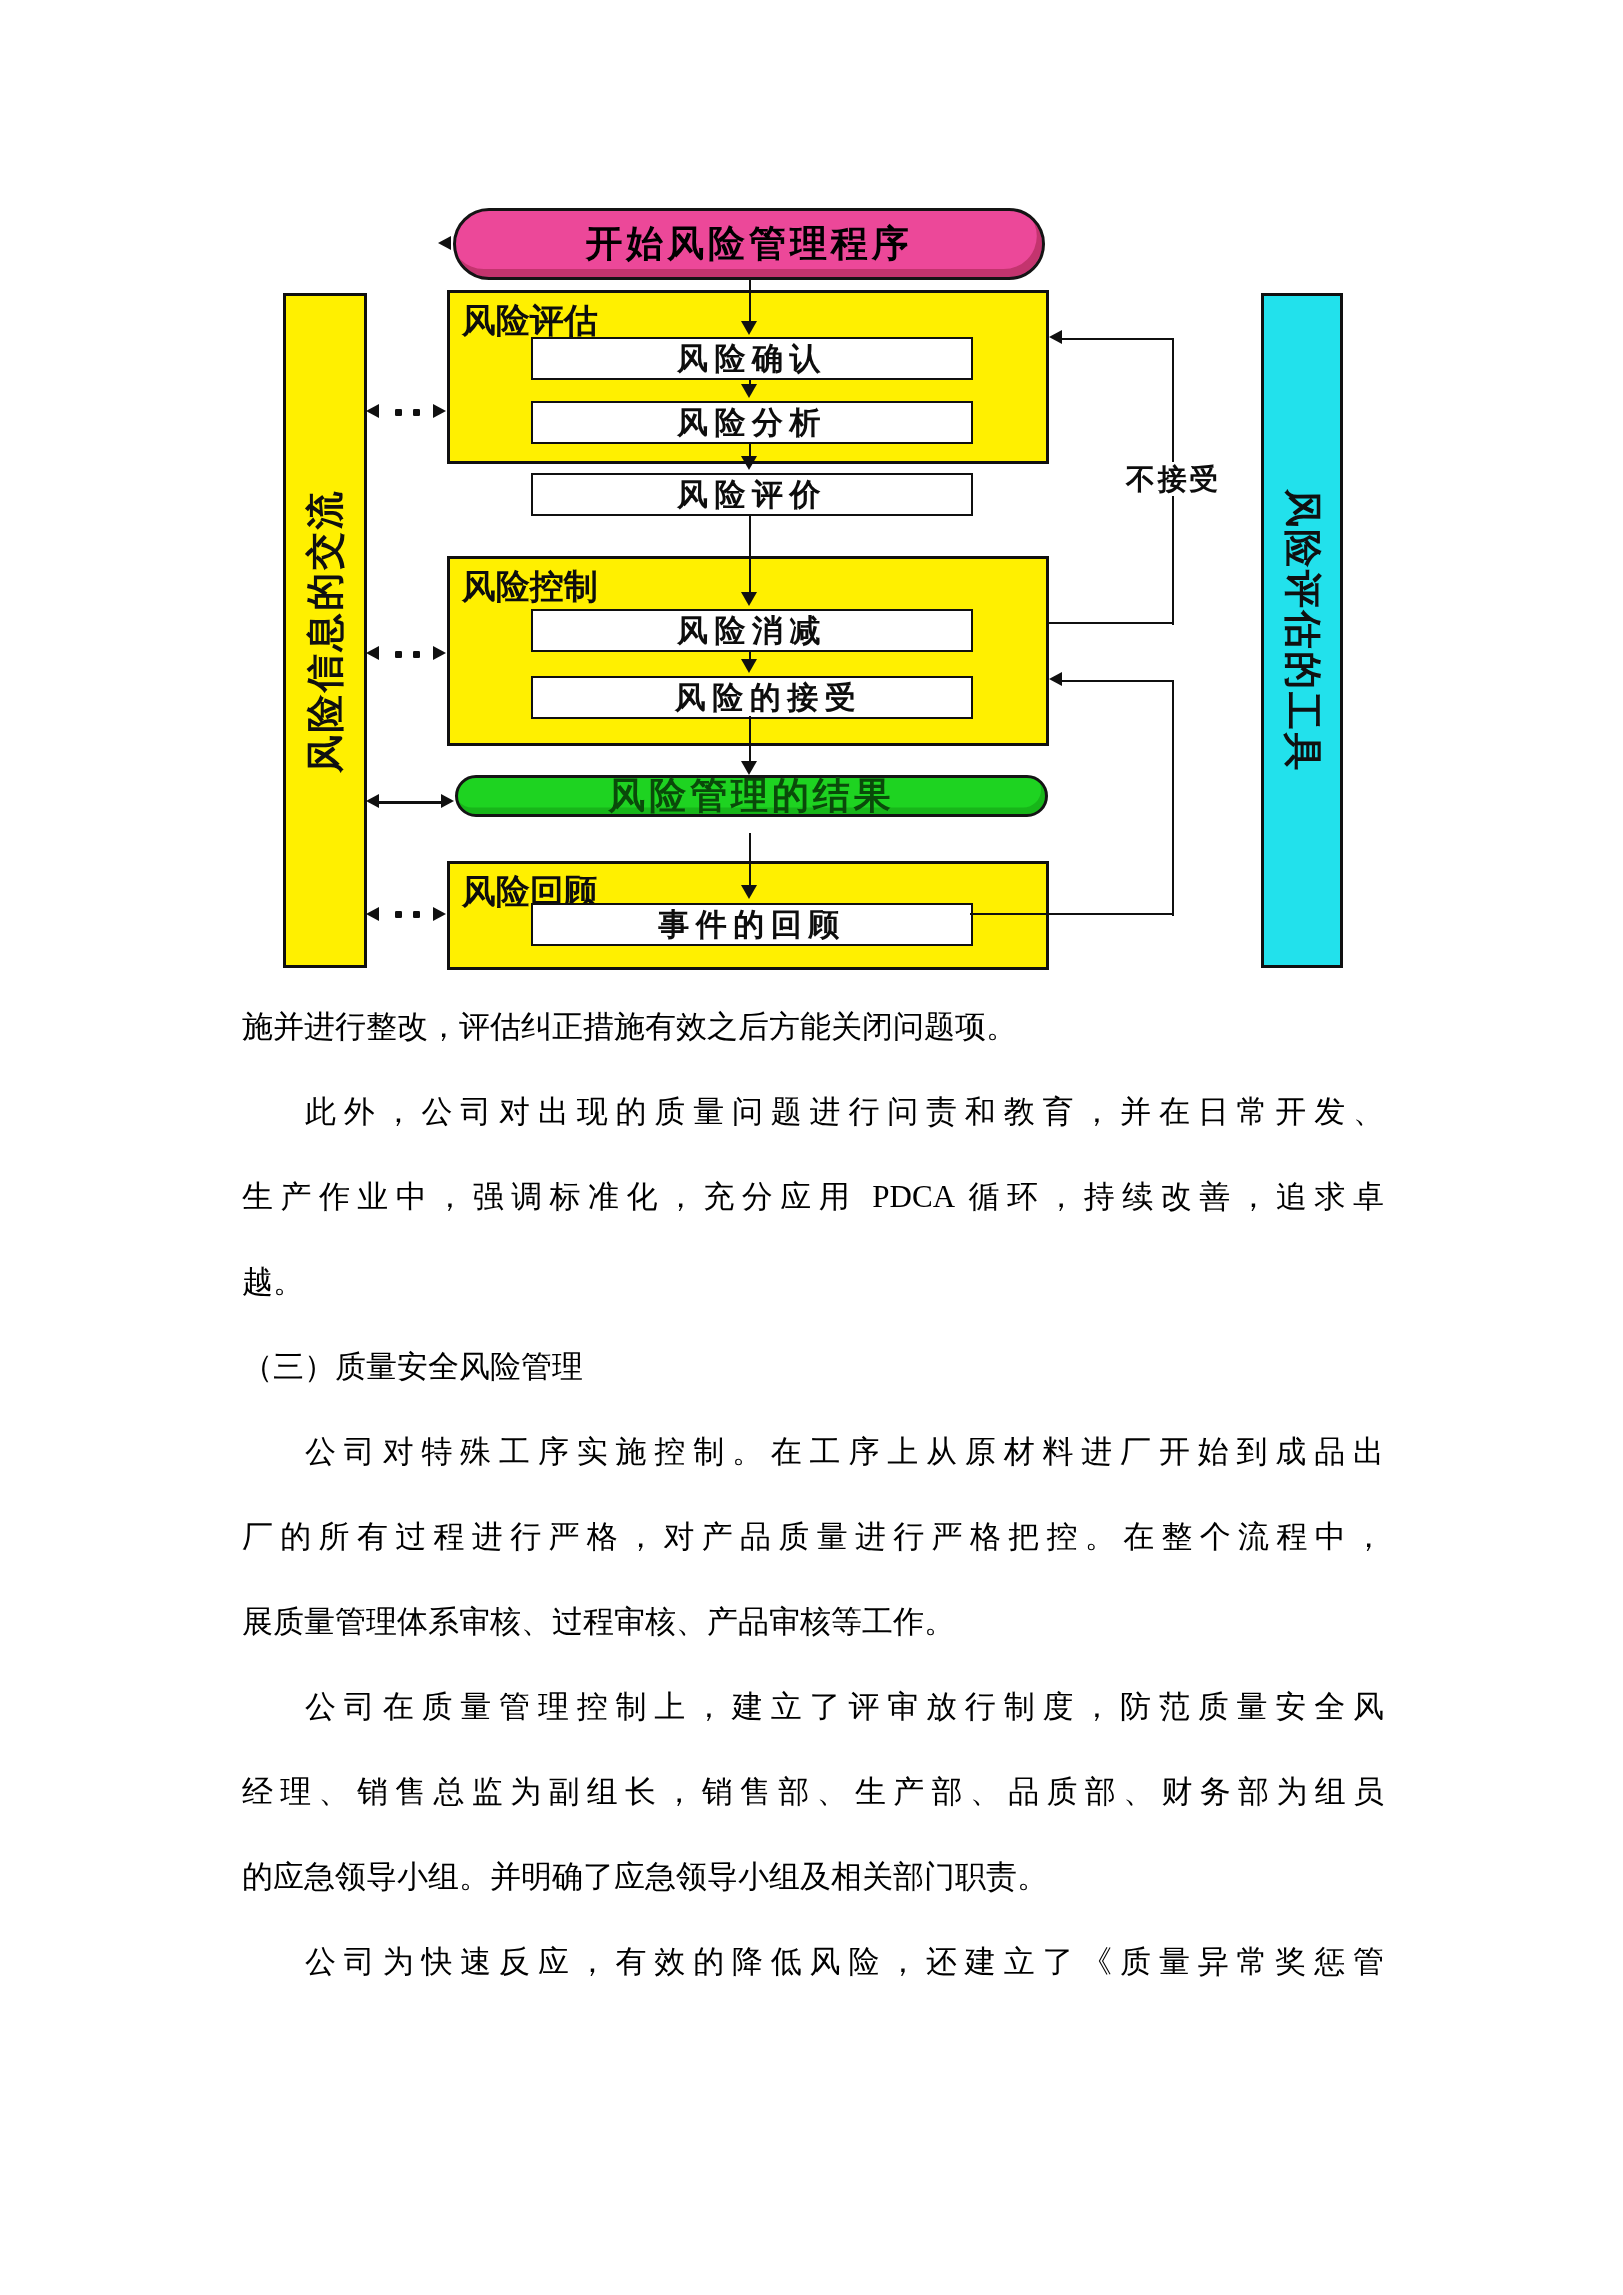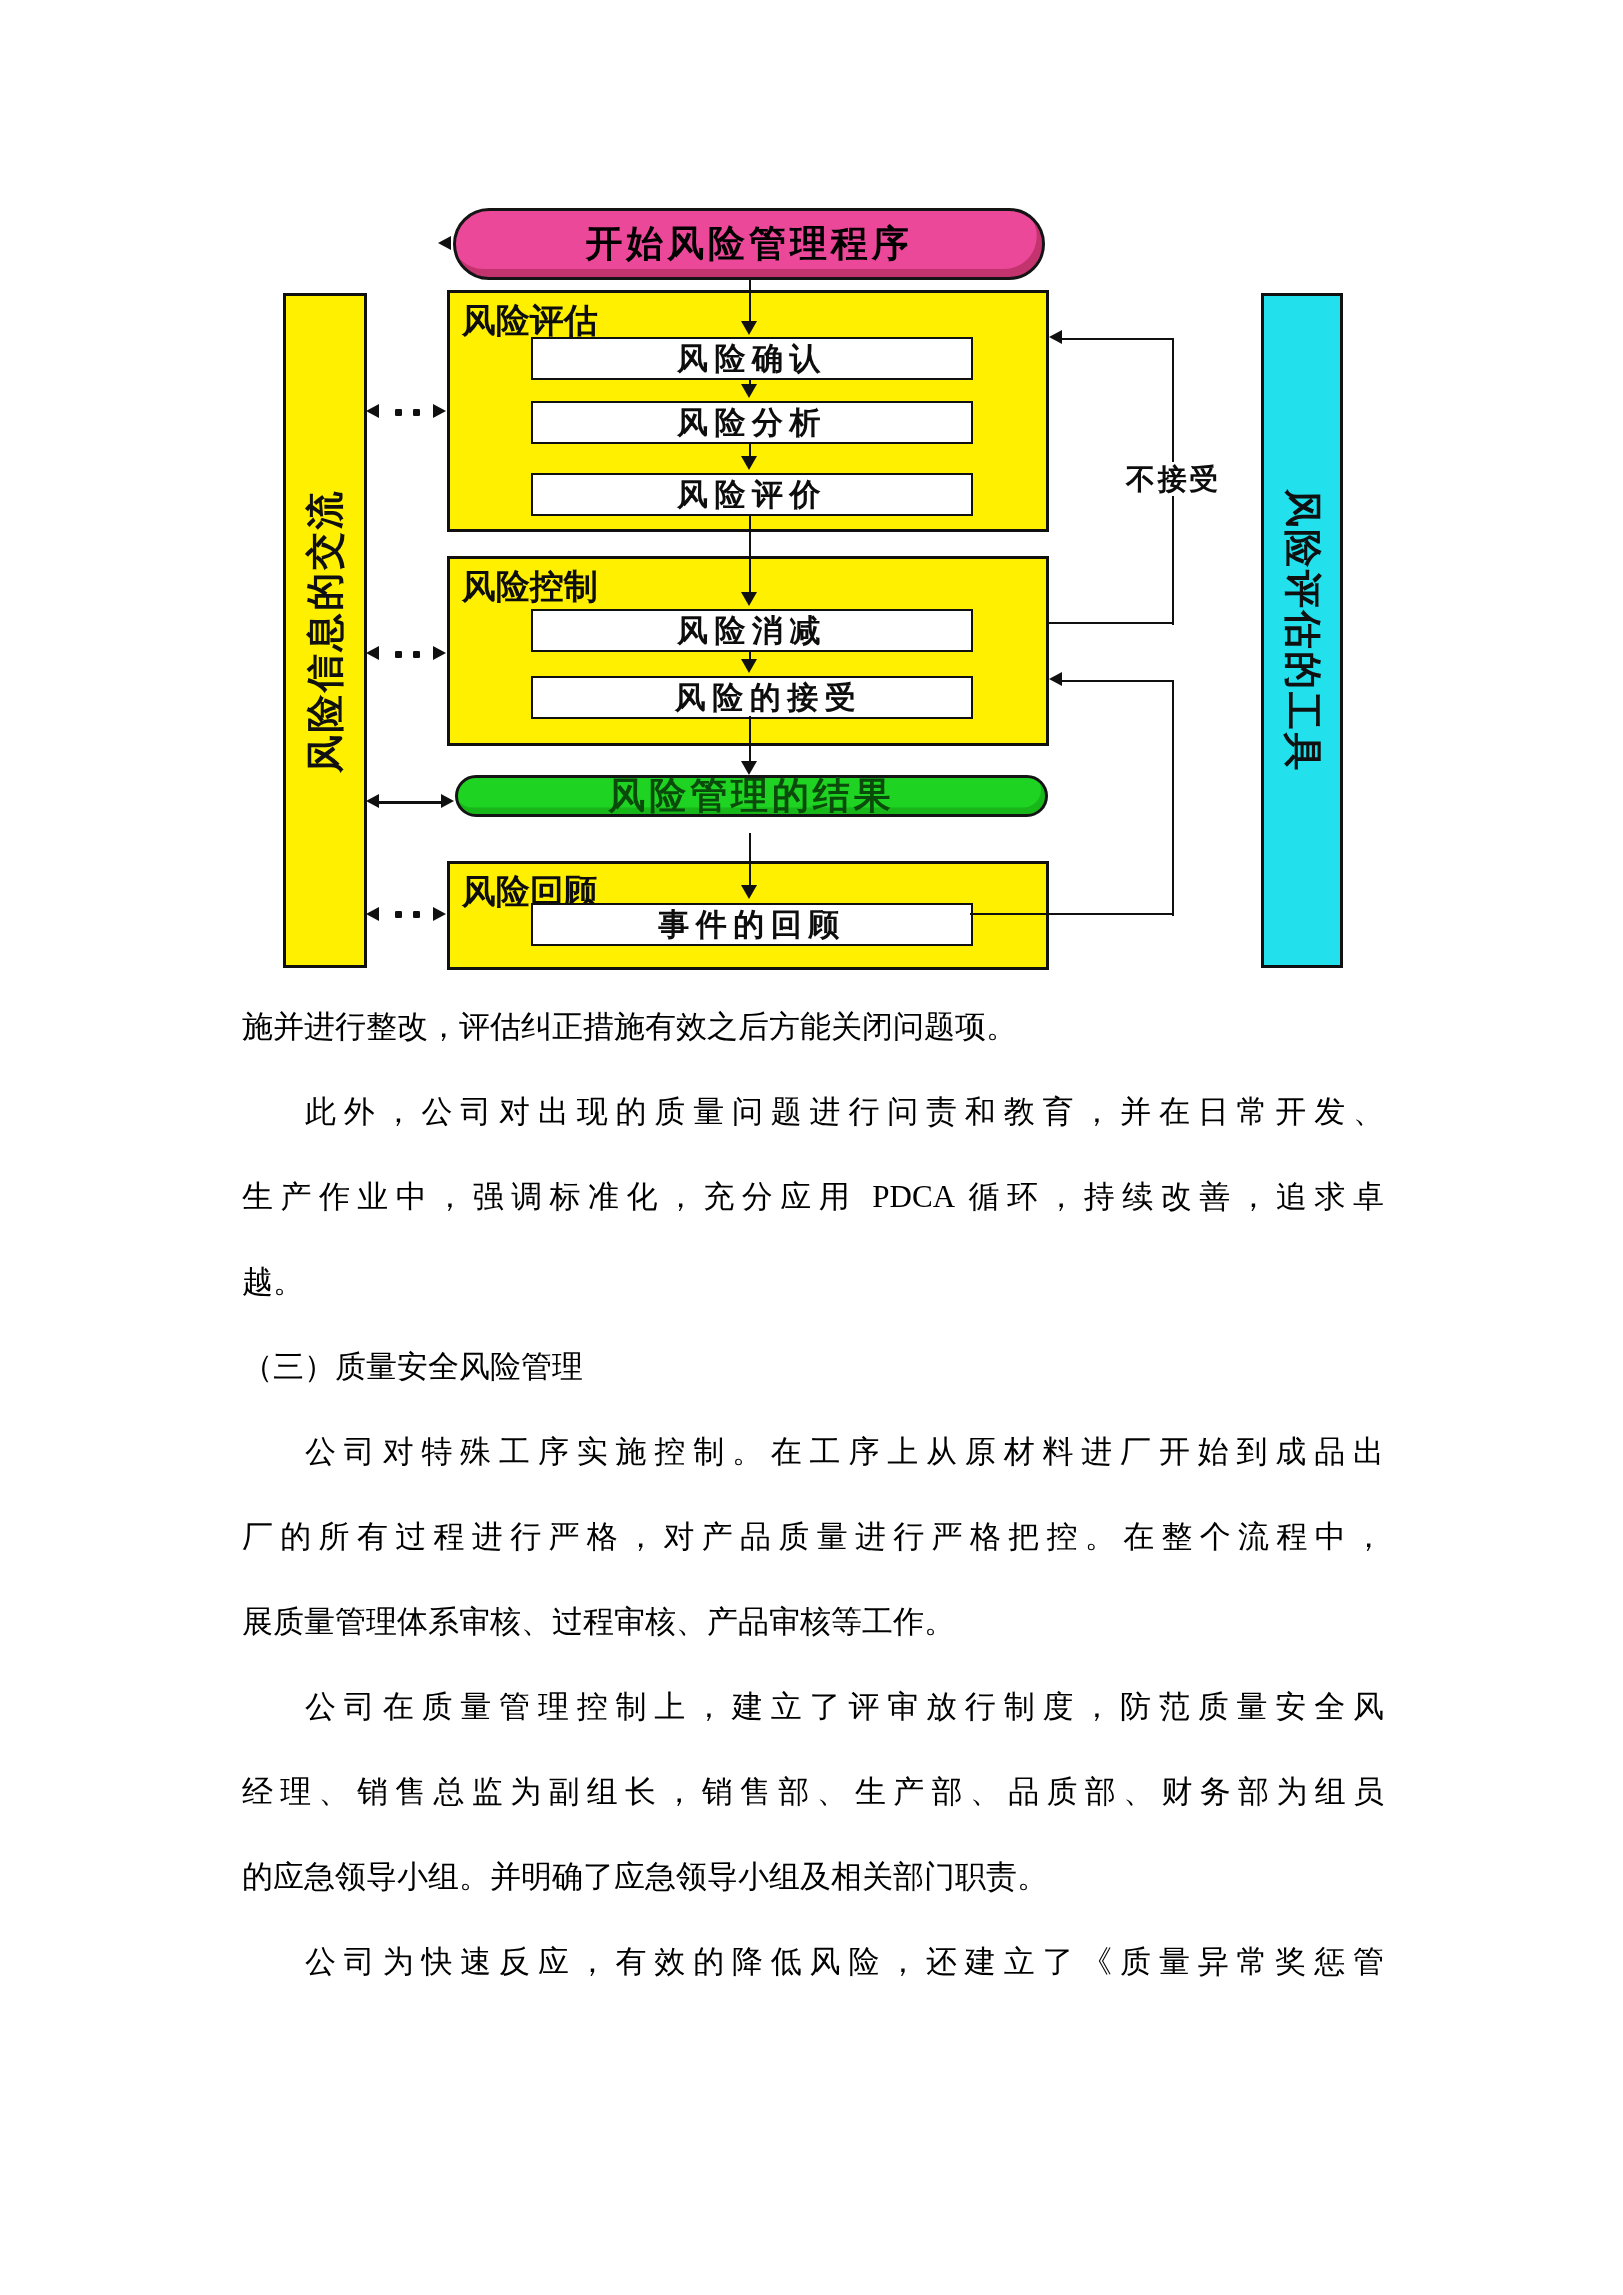--- a/index.html
+++ b/index.html
@@ -72,21 +72,21 @@
 
     <div class="sidebar" style="left:1261px;top:293px;width:82px;height:675px;background:#22e1ec;">
       <span class="vlabel rot-cw">风险评估的工具</span>
     </div>
 
     <div class="stadium red" style="left:453px;top:208px;width:592px;height:72px;border-radius:39px;">
       <span>开始风险管理程序</span>
     </div>
     <div class="tri left" style="left:438px;top:236px;"></div>
 
-    <div class="groupbox" style="left:447px;top:290px;width:602px;height:242px;">
+    <div class="groupbox" style="left:447px;top:290px;width:602px;height:174px;">
       <span class="gtitle">风险评估</span>
       <div class="step" style="top:44px;">
         <span>风险确认</span>
       </div>
       <div class="step" style="top:108px;">
         <span>风险分析</span>
       </div>
       <div class="step" style="top:180px;text-align:right;">
         <span>风险评价</span>
       </div>

